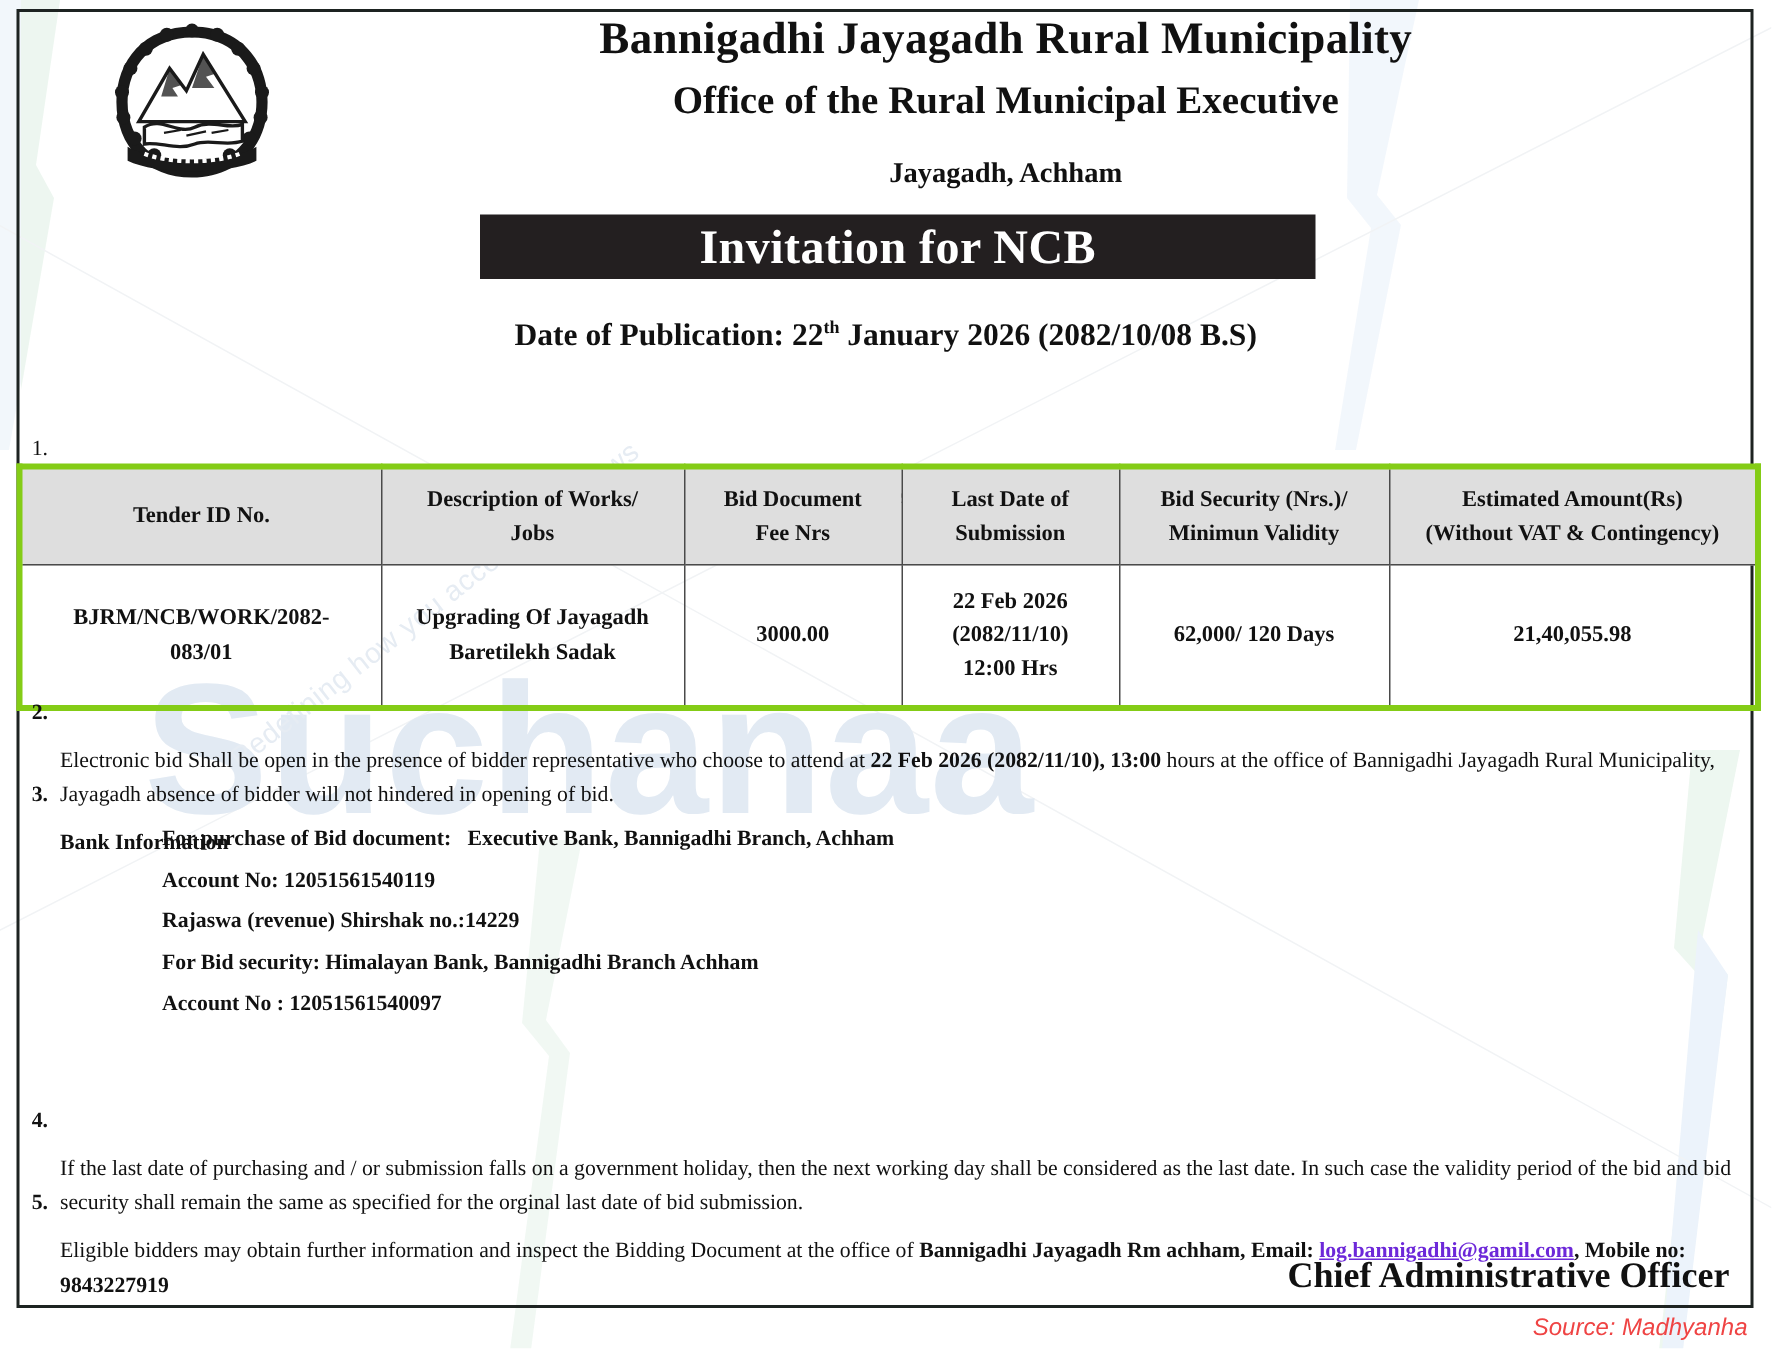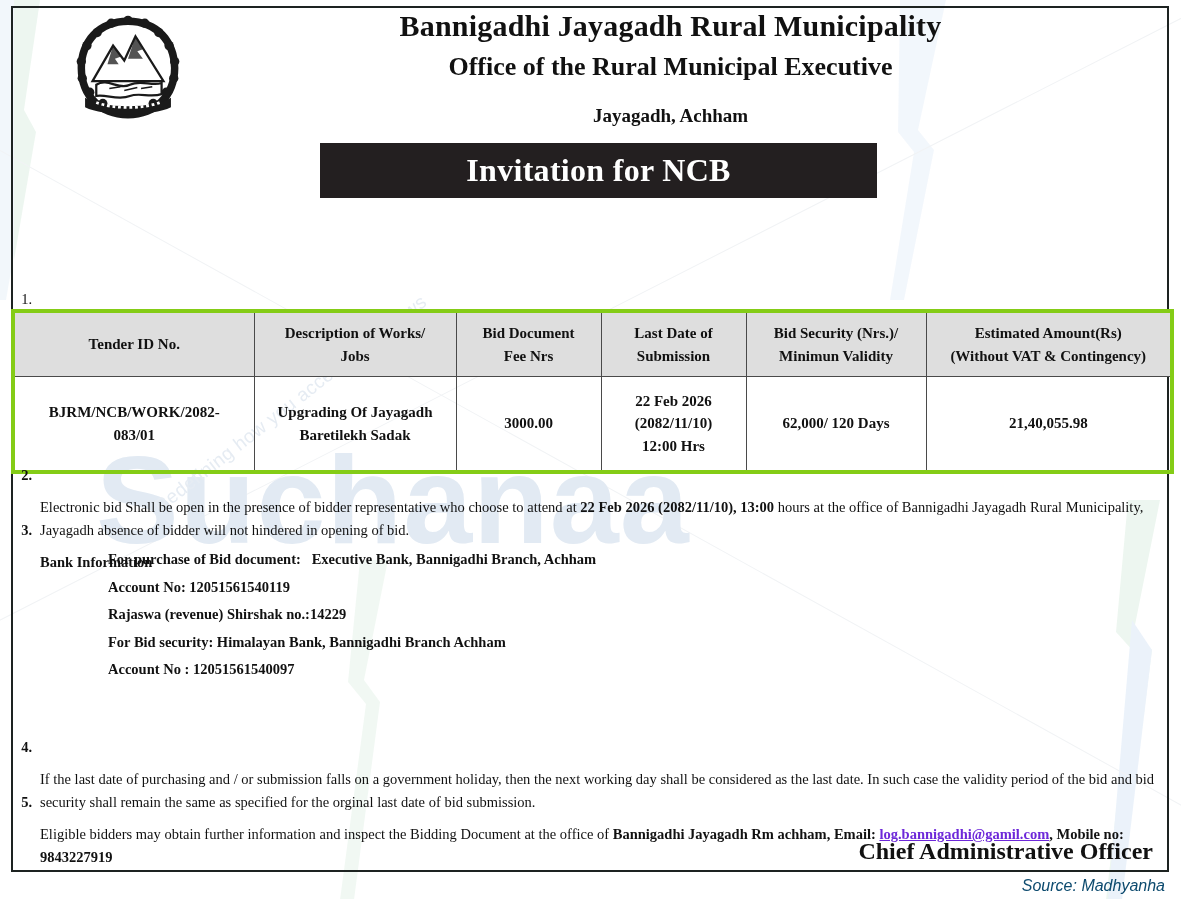--- a/index.html
+++ b/index.html
@@ -111,21 +111,21 @@
     font-size: 19px;
     font-weight: 700;
     margin-top: 22px;
   }
 
   .banner {
     position: absolute;
     left: 320px;
     top: 143px;
     width: 557px;
-    height: 55px;
+    height: 43px;
     background: #231f20;
     color: #ffffff;
     font-size: 32px;
     font-weight: 700;
     display: flex;
     align-items: center;
     justify-content: center;
     letter-spacing: .3px;
     z-index: 4;
   }
@@ -232,21 +232,21 @@
     font-weight: 700;
     z-index: 4;
   }
   .source {
     position: absolute;
     right: 16px;
     top: 877px;
     font-family: "Liberation Sans", "DejaVu Sans", sans-serif;
     font-style: italic;
     font-size: 16px;
-    color: #0c4a6e;
+    color: #ef4444;
     z-index: 4;
   }
 </style>
 </head>
 <body>
 
 <div id="page">
 
   <div class="wm-layer">
     <svg class="wm-ribbon" style="left:0;top:0;width:70px;height:300px" viewBox="0 0 70 300">
@@ -313,20 +313,23 @@
   </div>
 
   <div class="hdr">
     <div class="title1">Bannigadhi Jayagadh Rural Municipality</div>
     <div class="title2">Office of the Rural Municipal Executive</div>
     <div class="title3">Jayagadh, Achham</div>
   </div>
 
   <div class="banner">Invitation for NCB</div>
 
+  <div class="pubdate">
+    <span>Date of Publication: 22</span><sup>th</sup><span> January 2026 (2082/10/08 B.S)</span>
+  </div>
 
 
   <div class="clause c1">
     <span class="num">1.</span>
     <span class="body">Bannigadhi Jayagadh Rural Municipality invites electronic bid only from the eligible suppliers as belows:</span>
   </div>
 
   <table class="tbl">
     <colgroup>
       <col style="width:241px">

